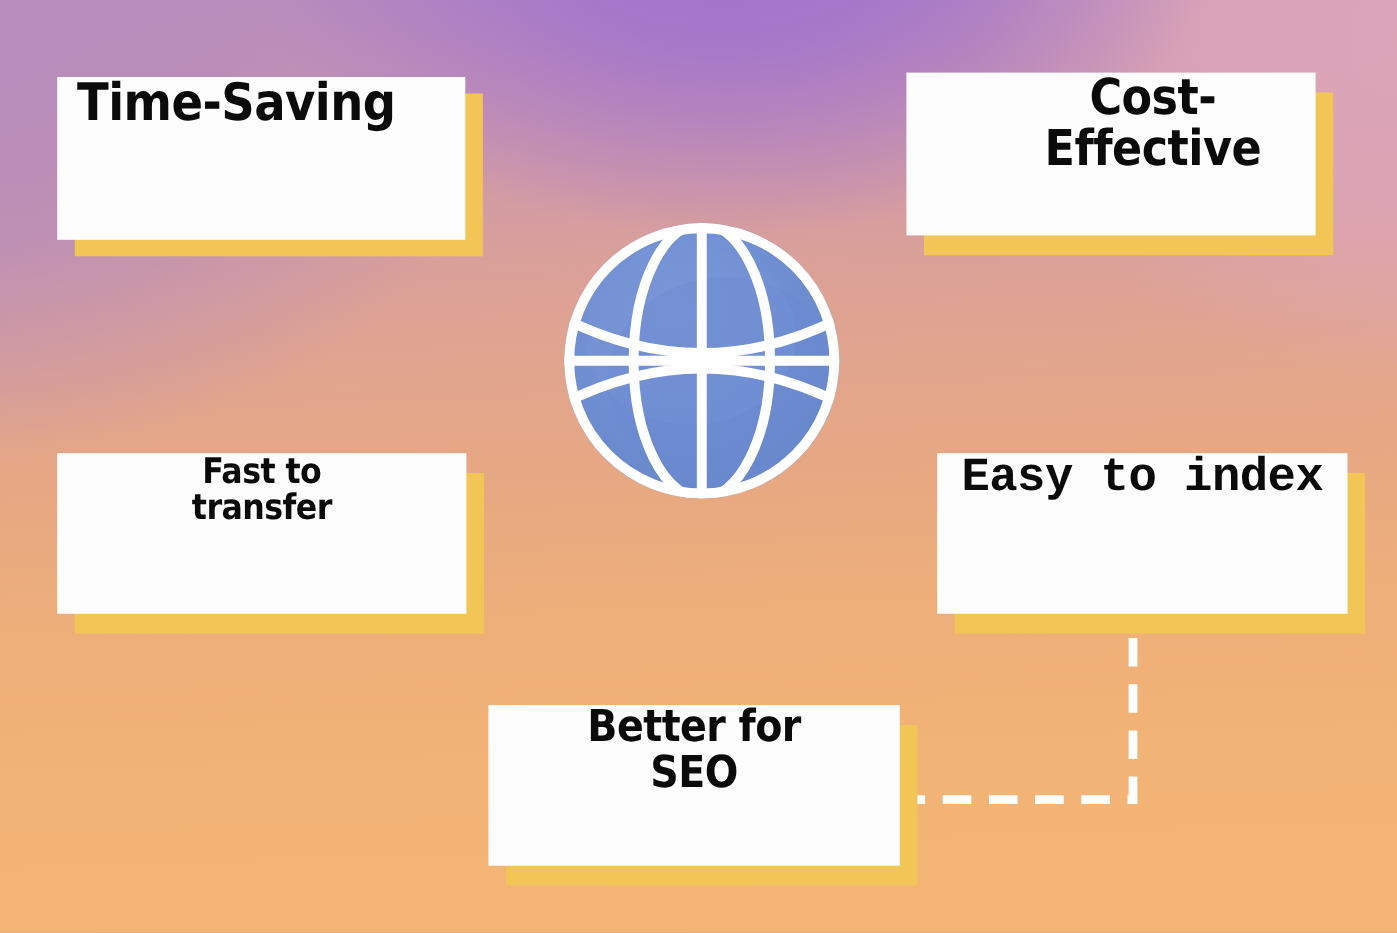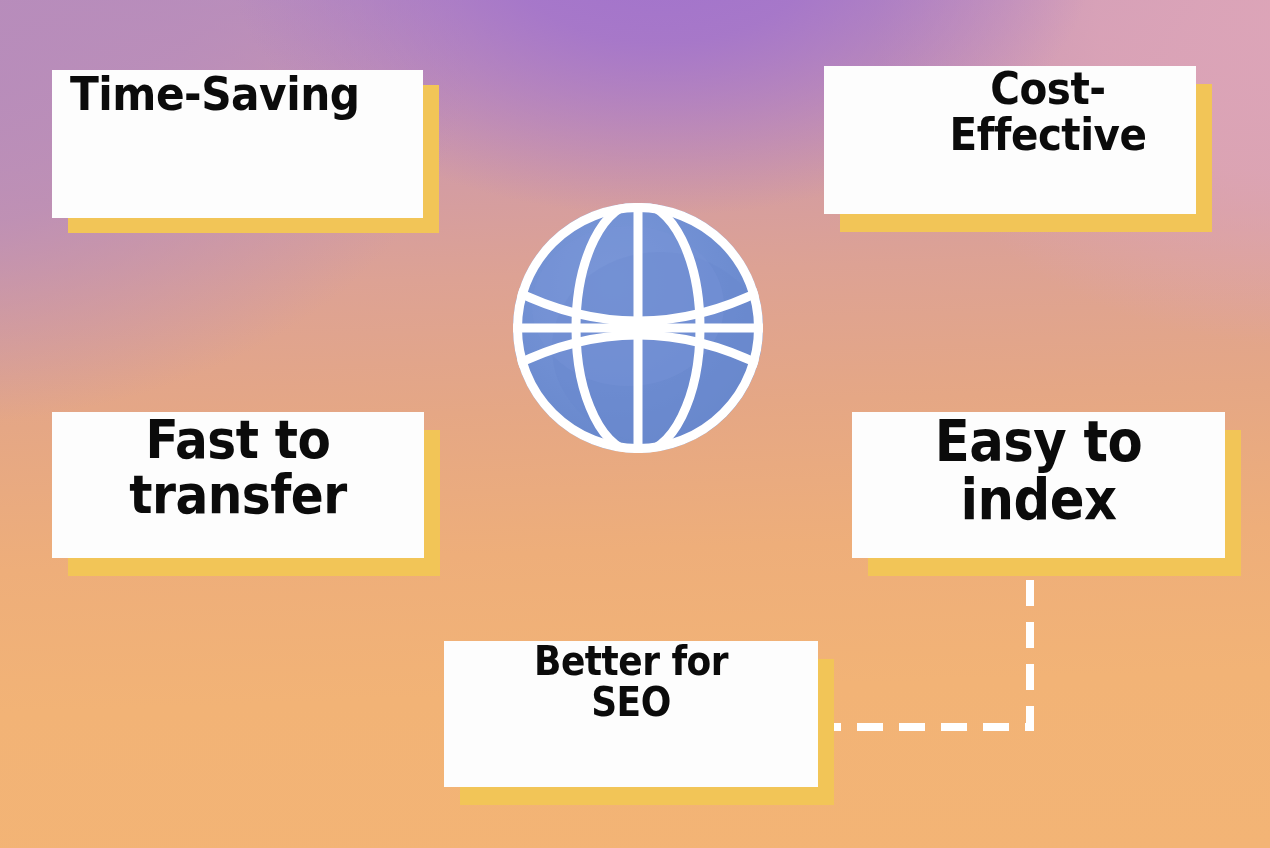--- a/index.html
+++ b/index.html
@@ -68,26 +68,26 @@
   #card-time .card-label   { font-size: 47px; padding-left: 18px; text-align: left; width: 100%; box-sizing: border-box; }
 
   #card-cost        { left: 824px; top: 66px;  width: 388px; height: 166px; }
   #card-cost .card-shadow  { left: 16px; top: 18px;  width: 372px; height: 148px; }
   #card-cost .card         { left: 0;    top: 0;     width: 372px; height: 148px; }
   #card-cost .card-label   { font-size: 45px; padding-right: 14px; padding-left: 90px; text-align: center; width: 100%; box-sizing: border-box; }
 
   #card-fast        { left: 52px;  top: 412px; width: 388px; height: 164px; }
   #card-fast .card-shadow  { left: 16px; top: 18px;  width: 372px; height: 146px; }
   #card-fast .card         { left: 0;    top: 0;     width: 372px; height: 146px; }
-  #card-fast .card-label   { font-size: 54px; }
+  #card-fast .card-label   { font-size: 32px; }
 
   #card-index       { left: 852px; top: 412px; width: 389px; height: 164px; }
   #card-index .card-shadow { left: 16px; top: 18px;  width: 373px; height: 146px; }
   #card-index .card        { left: 0;    top: 0;     width: 373px; height: 146px; }
-  #card-index .card-label  { font-size: 57px; }
+  #card-index .card-label  { font-size: 43px; font-family: Liberation Mono, monospace; }
 
   #card-seo         { left: 444px; top: 641px; width: 390px; height: 164px; }
   #card-seo .card-shadow   { left: 16px; top: 18px;  width: 374px; height: 146px; }
   #card-seo .card          { left: 0;    top: 0;     width: 374px; height: 146px; }
   #card-seo .card-label    { font-size: 40px; }
 
   
   #globe {
     position: absolute;
     left: 508px;

